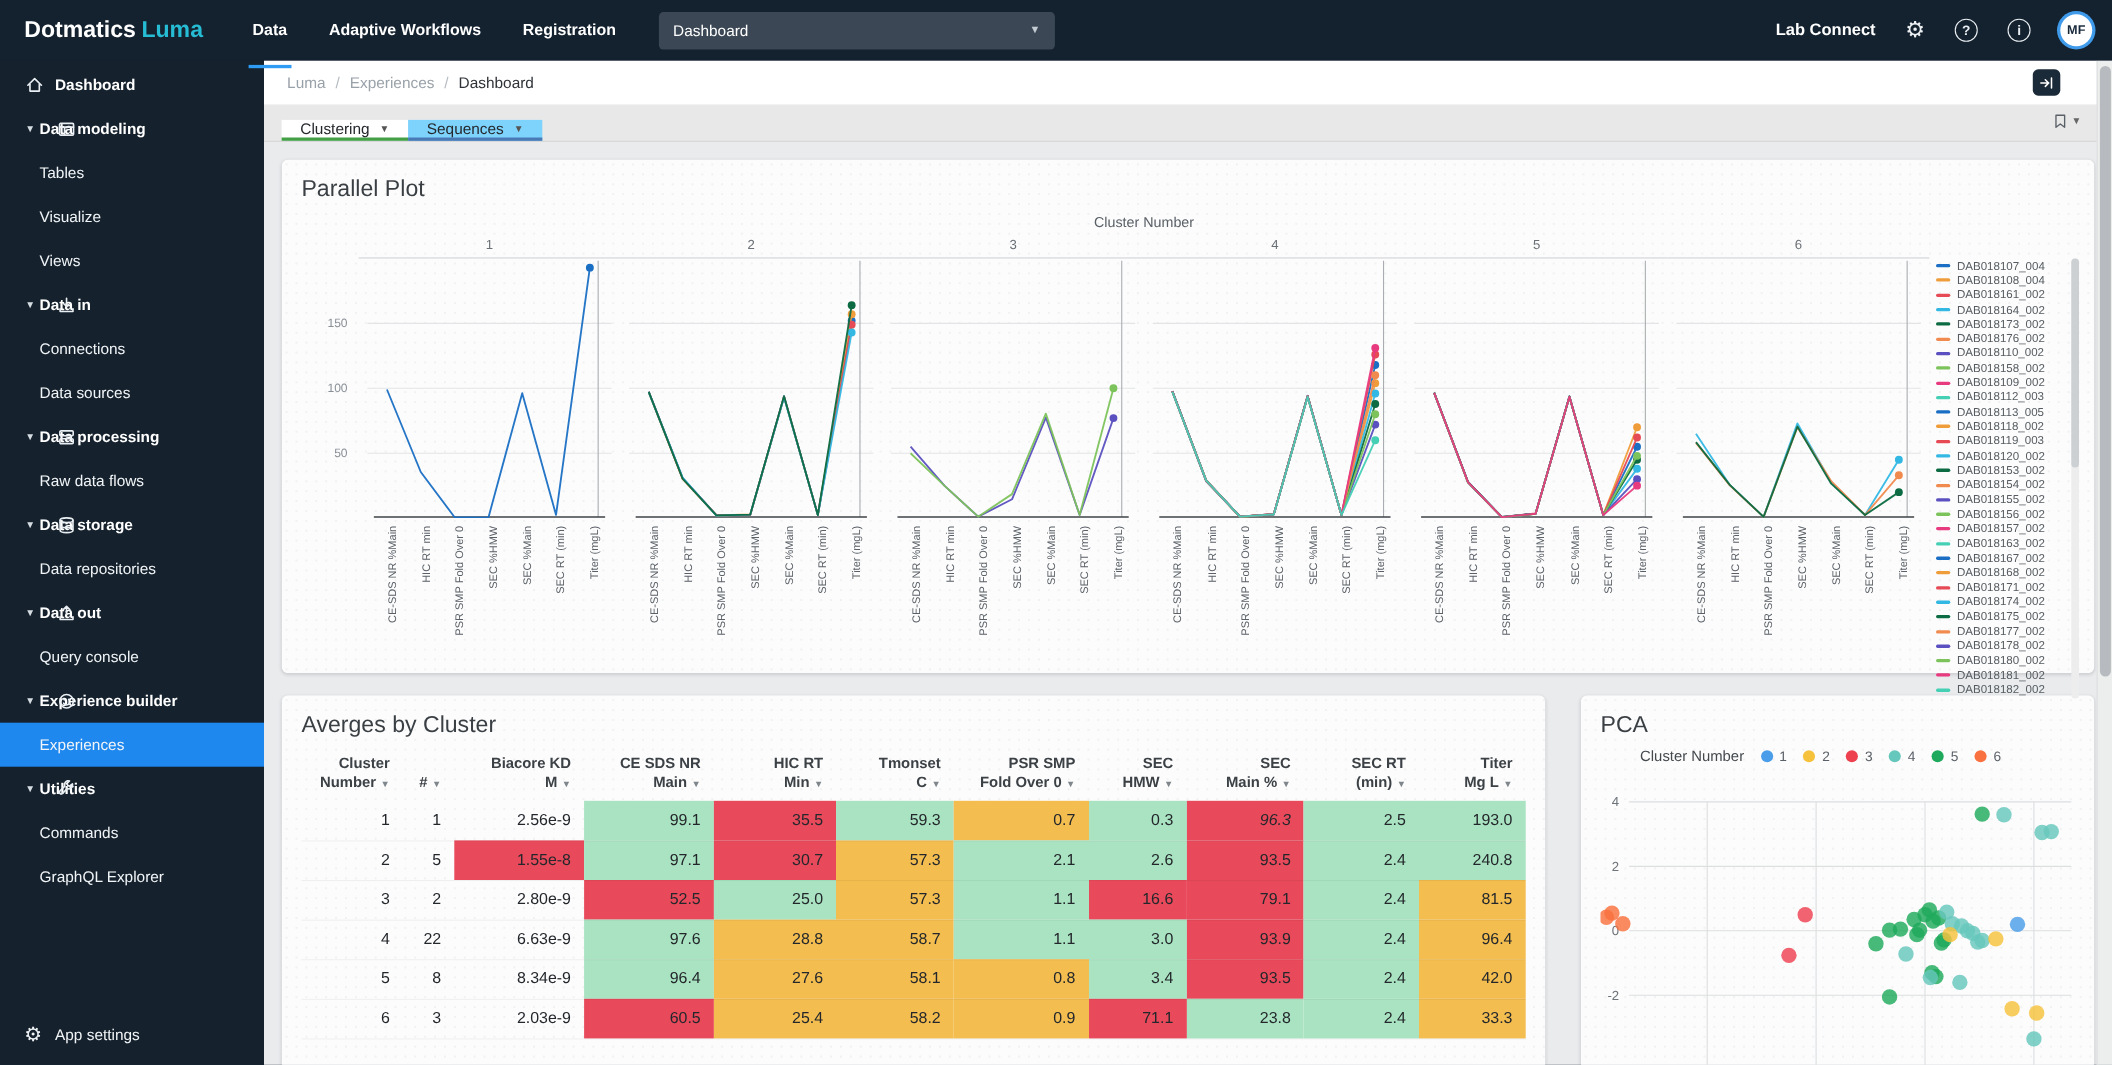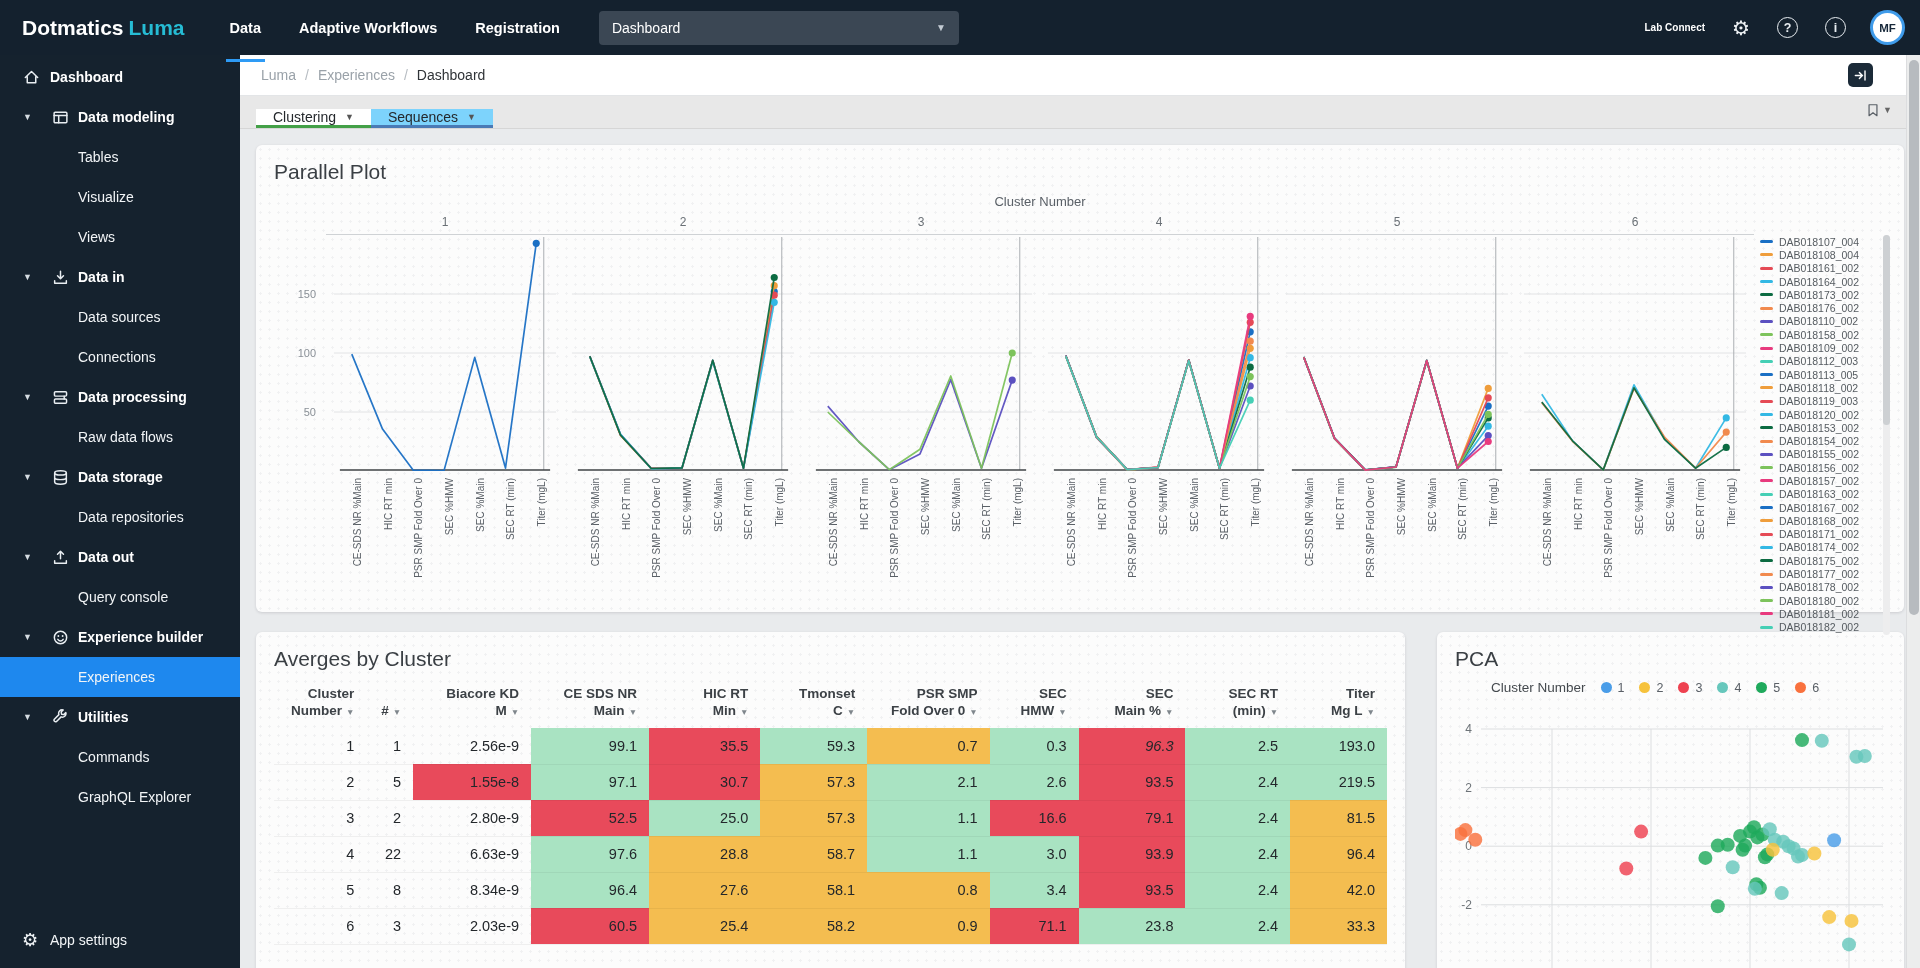--- a/index.html
+++ b/index.html
@@ -7,31 +7,31 @@
 
 .topbar{position:absolute;top:0;left:0;width:1920px;height:55px;background:#14212e;display:flex;align-items:center;color:#fff;z-index:30}
 .logo{padding:0 26px 0 22px;font-size:21px;font-weight:bold;white-space:nowrap}
 .logo .luma{color:#26bcd4;font-weight:bold;margin-left:5px}
 .tb-nav{display:flex;height:69px}
 .tb-item{position:relative;display:flex;align-items:center;padding:0 19px;font-size:14.5px;font-weight:bold;color:#fff;cursor:pointer}
 .tb-item.active:after{content:"";position:absolute;left:15px;right:15px;bottom:0;height:3px;background:#2e9bf5}
 .tb-select{margin-left:20px;width:360px;height:34px;background:#3b4754;border-radius:4px;display:flex;align-items:center;padding:0 13px;font-size:14px;color:#fff;cursor:pointer}
 .tb-select .caret{margin-left:auto;color:#c3cbd3;font-size:10px}
 .tb-right{margin-left:auto;display:flex;align-items:center;gap:27px;padding-right:18px}
-.tb-lab{font-size:10px;font-weight:bold;cursor:pointer}
+.tb-lab{font-size:15px;font-weight:bold;cursor:pointer}
 .tb-gear{font-size:20px;color:#eef2f5;cursor:pointer;line-height:1}
 .tb-circle{width:21px;height:21px;border-radius:50%;border:1.7px solid #e9eef2;color:#e9eef2;font-size:12.5px;font-weight:bold;display:flex;align-items:center;justify-content:center;cursor:pointer}
 .avatar{width:29px;height:29px;border-radius:50%;background:#fff;color:#17283a;font-size:11.5px;font-weight:bold;display:flex;align-items:center;justify-content:center;box-shadow:0 0 0 3px #3f9bea;cursor:pointer}
 
 .sidebar{position:absolute;top:55px;left:0;bottom:0;width:240px;background:#15222e;color:#fff;padding-top:2px;z-index:20}
 .sb-item{height:40px;display:flex;align-items:center;font-size:14px;position:relative;cursor:pointer}
 .sb-caret{position:absolute;left:23px;font-size:9px;color:#d6dde2}
 .sb-icon{position:absolute;left:52px;display:flex;align-items:center}
 .sb-item.root .sb-icon{left:23px}
-.sb-label{margin-left:78px;font-weight:bold;color:#fff}
+.sb-label{margin-left:36px;font-weight:bold;color:#fff}
 .sb-item.root .sb-label{margin-left:50px}
 .sb-item.sub .sb-label{font-weight:normal;color:#f2f5f7}
 .sb-item.active{background:#1e88ee}
 .sb-footer{position:absolute;bottom:8px;left:0;right:0;height:40px;display:flex;align-items:center;cursor:pointer}
 .sb-footer .gear{position:absolute;left:22px;font-size:18px;color:#eef2f5;line-height:1}
 .sb-footer .lbl{margin-left:50px;font-size:14px;color:#f2f5f7}
 
 .main{position:absolute;top:55px;left:240px;right:0;bottom:0;background:#e9ebed;overflow:hidden}
 .crumbbar{height:41px;background:#fff;display:flex;align-items:center;padding:0 21px;font-size:14px;color:#9aa2a9;border-bottom:1px solid #e3e5e7}
 .crumb{cursor:pointer}
@@ -141,24 +141,24 @@
       <div class="sb-item section">
         <span class="sb-caret">▼</span>
         <span class="sb-icon">
           <svg width="17" height="17" viewBox="0 0 16 16">
             <path d="M8 2v7M5.2 6.3 8 9.1l2.8-2.8M2.5 11v2.3h11V11" stroke="#e9eef2" stroke-width="1.4" fill="none" stroke-linecap="round" stroke-linejoin="round"></path>
           </svg>
         </span>
         <span class="sb-label">Data in</span>
       </div>
       <div class="sb-item sub">
+        <span class="sb-label">Connections</span>
+      </div>
+      <div class="sb-item sub">
         <span class="sb-label">Data sources</span>
-      </div>
-      <div class="sb-item sub">
-        <span class="sb-label">Connections</span>
       </div>
       <div class="sb-item section">
         <span class="sb-caret">▼</span>
         <span class="sb-icon">
           <svg width="17" height="17" viewBox="0 0 16 16">
             <rect x="2.3" y="2.5" width="11.4" height="4.2" rx="1" stroke="#e9eef2" stroke-width="1.4" fill="none" stroke-linecap="round" stroke-linejoin="round"></rect>
             <rect x="2.3" y="9.3" width="11.4" height="4.2" rx="1" stroke="#e9eef2" stroke-width="1.4" fill="none" stroke-linecap="round" stroke-linejoin="round"></rect>
             <path d="M11.5 6.7v2.6" stroke="#e9eef2" stroke-width="1.4" fill="none" stroke-linecap="round" stroke-linejoin="round"></path>
           </svg>
         </span>
@@ -625,21 +625,21 @@
                 <td style="">2</td>
                 <td style="">5</td>
                 <td style="background:#e84a5b;">1.55e-8</td>
                 <td style="background:#a9e3c2;">97.1</td>
                 <td style="background:#e84a5b;">30.7</td>
                 <td style="background:#f4bd50;">57.3</td>
                 <td style="background:#a9e3c2;">2.1</td>
                 <td style="background:#a9e3c2;">2.6</td>
                 <td style="background:#e84a5b;">93.5</td>
                 <td style="background:#a9e3c2;">2.4</td>
-                <td style="background:#a9e3c2;">219.5</td>
+                <td style="background:#a9e3c2;">240.8</td>
               </tr>
               <tr>
                 <td style="">3</td>
                 <td style="">2</td>
                 <td style="">2.80e-9</td>
                 <td style="background:#e84a5b;">52.5</td>
                 <td style="background:#a9e3c2;">25.0</td>
                 <td style="background:#f4bd50;">57.3</td>
                 <td style="background:#a9e3c2;">1.1</td>
                 <td style="background:#e84a5b;">16.6</td>

